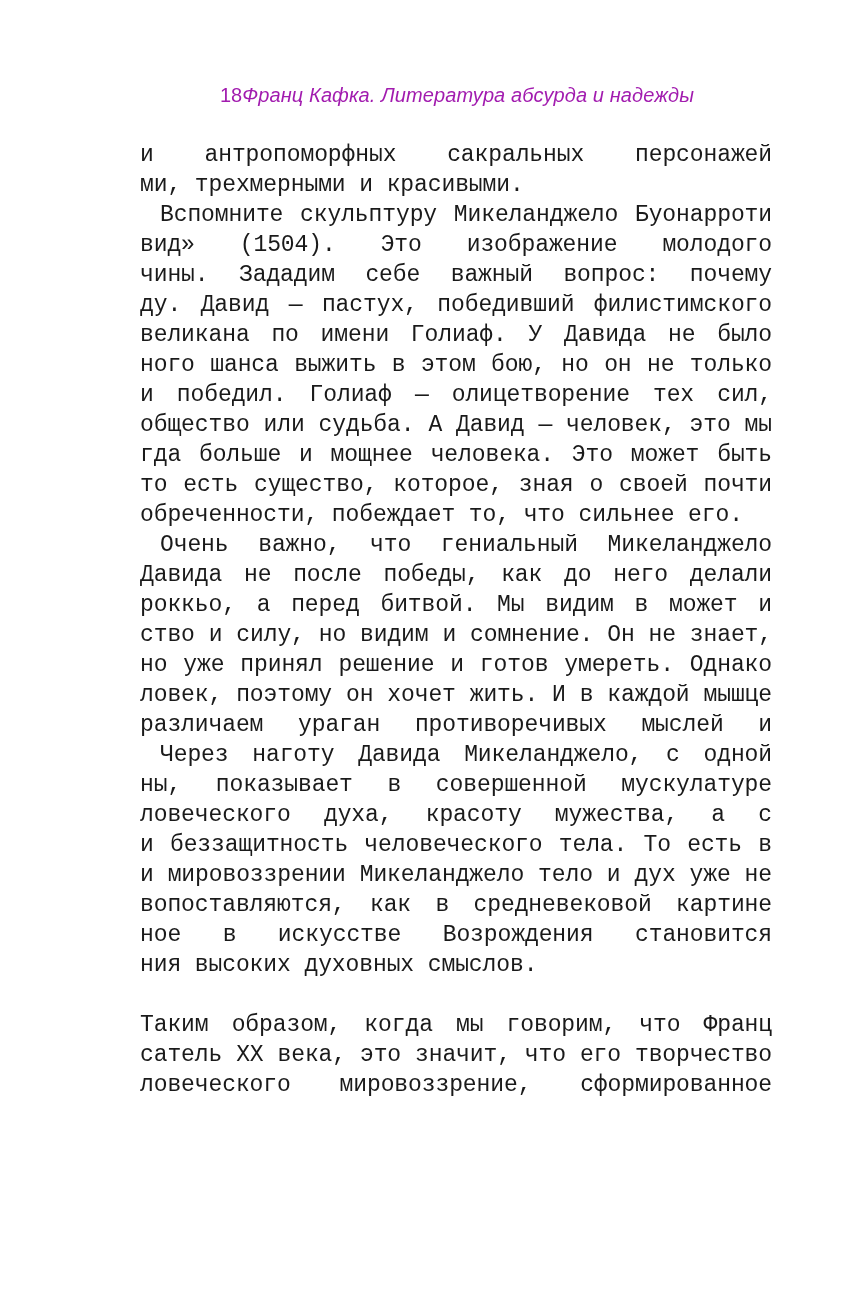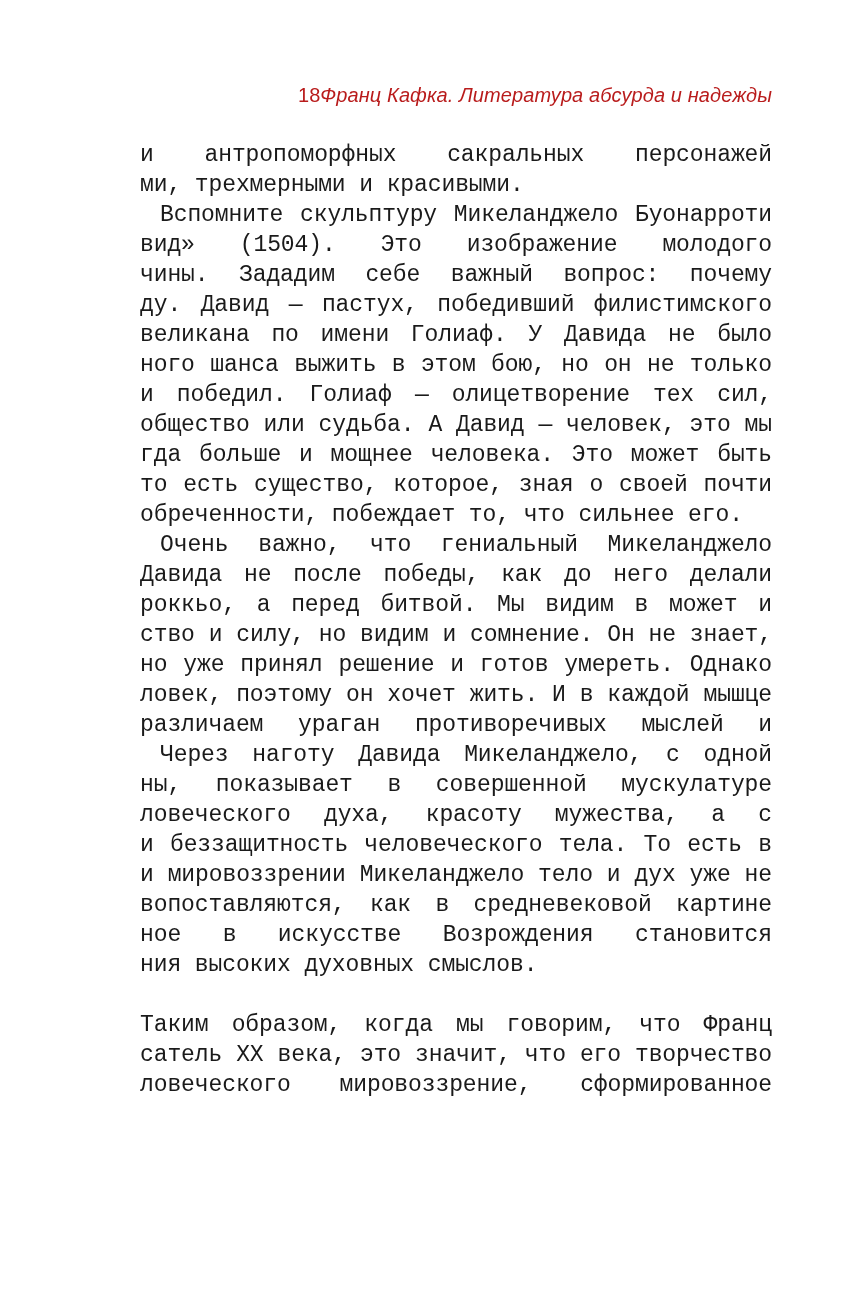--- a/index.html
+++ b/index.html
@@ -15,26 +15,26 @@
     overflow: hidden;
     font-family: "Liberation Serif", serif;
     color: #1a1a1a;
   }
   .page-header {
     position: absolute;
     left: 142px;
     right: 84px;
     top: 84px;
     display: flex;
-    justify-content: flex-end;
+    justify-content: center;
     align-items: baseline;
     font-family: "Liberation Sans", sans-serif;
     font-size: 20px;
     line-height: 22px;
-    color: #b91c1c;
+    color: #a21caf;
   }
   .running-title {
     font-style: italic;
     letter-spacing: 0.1px;
   }
   .body-text {
     position: absolute;
     left: 140px;
     top: 140px;
     width: 632px;

